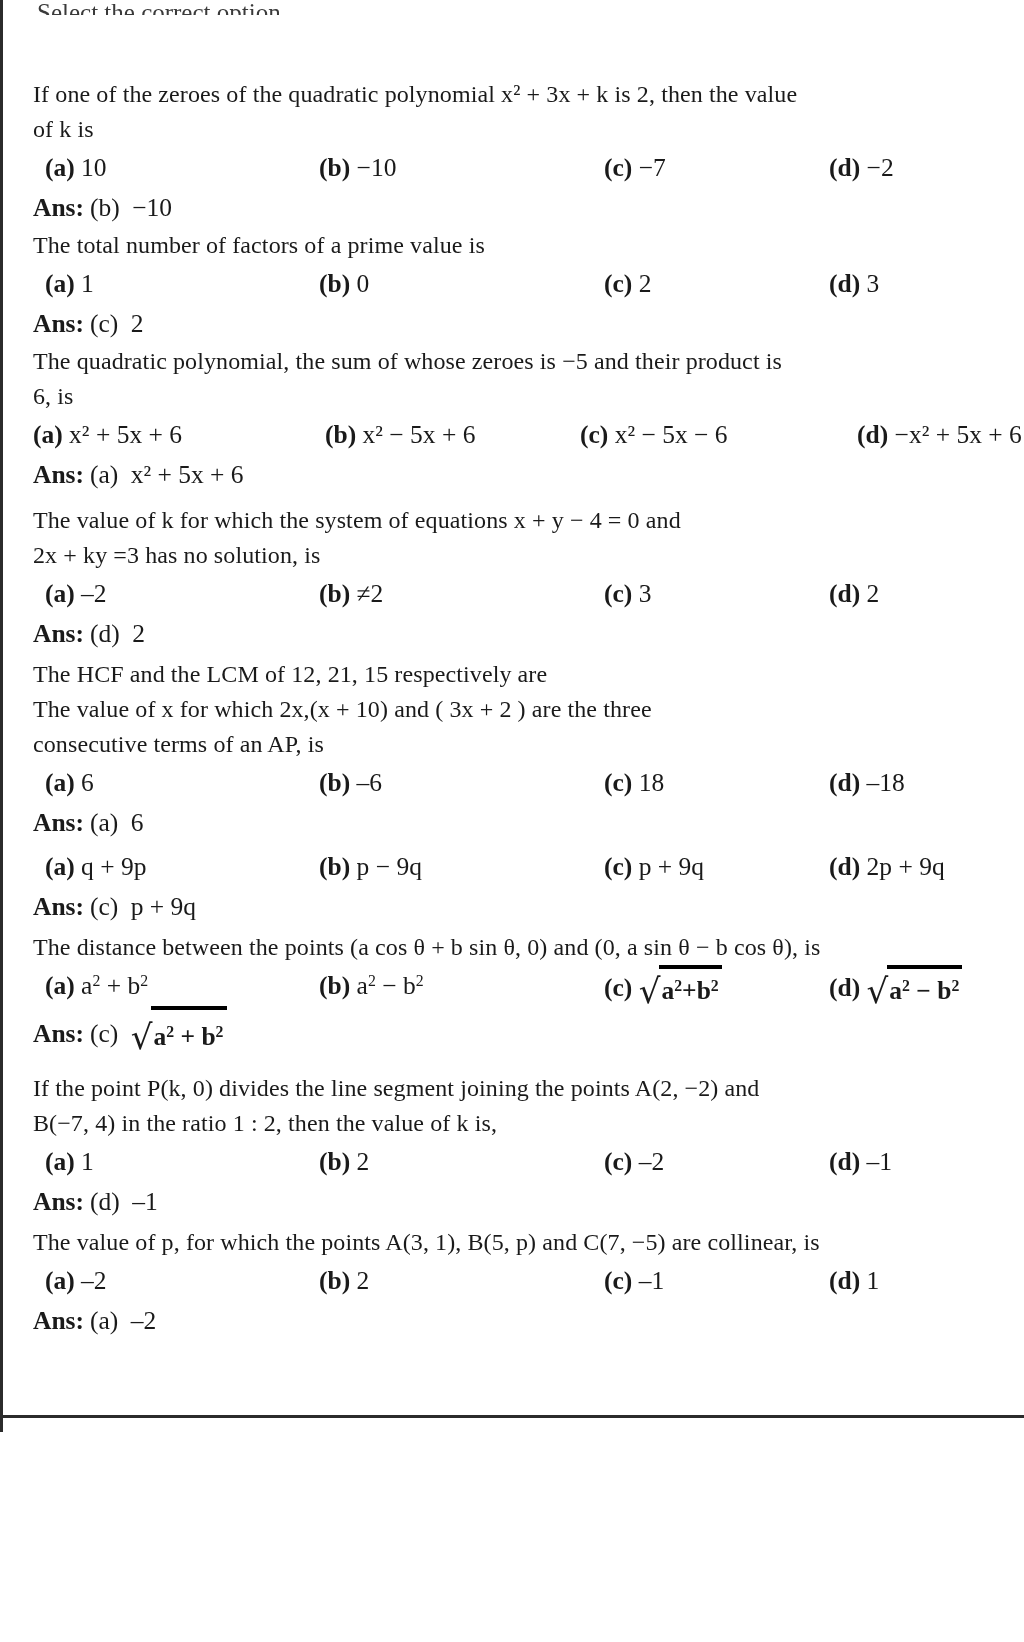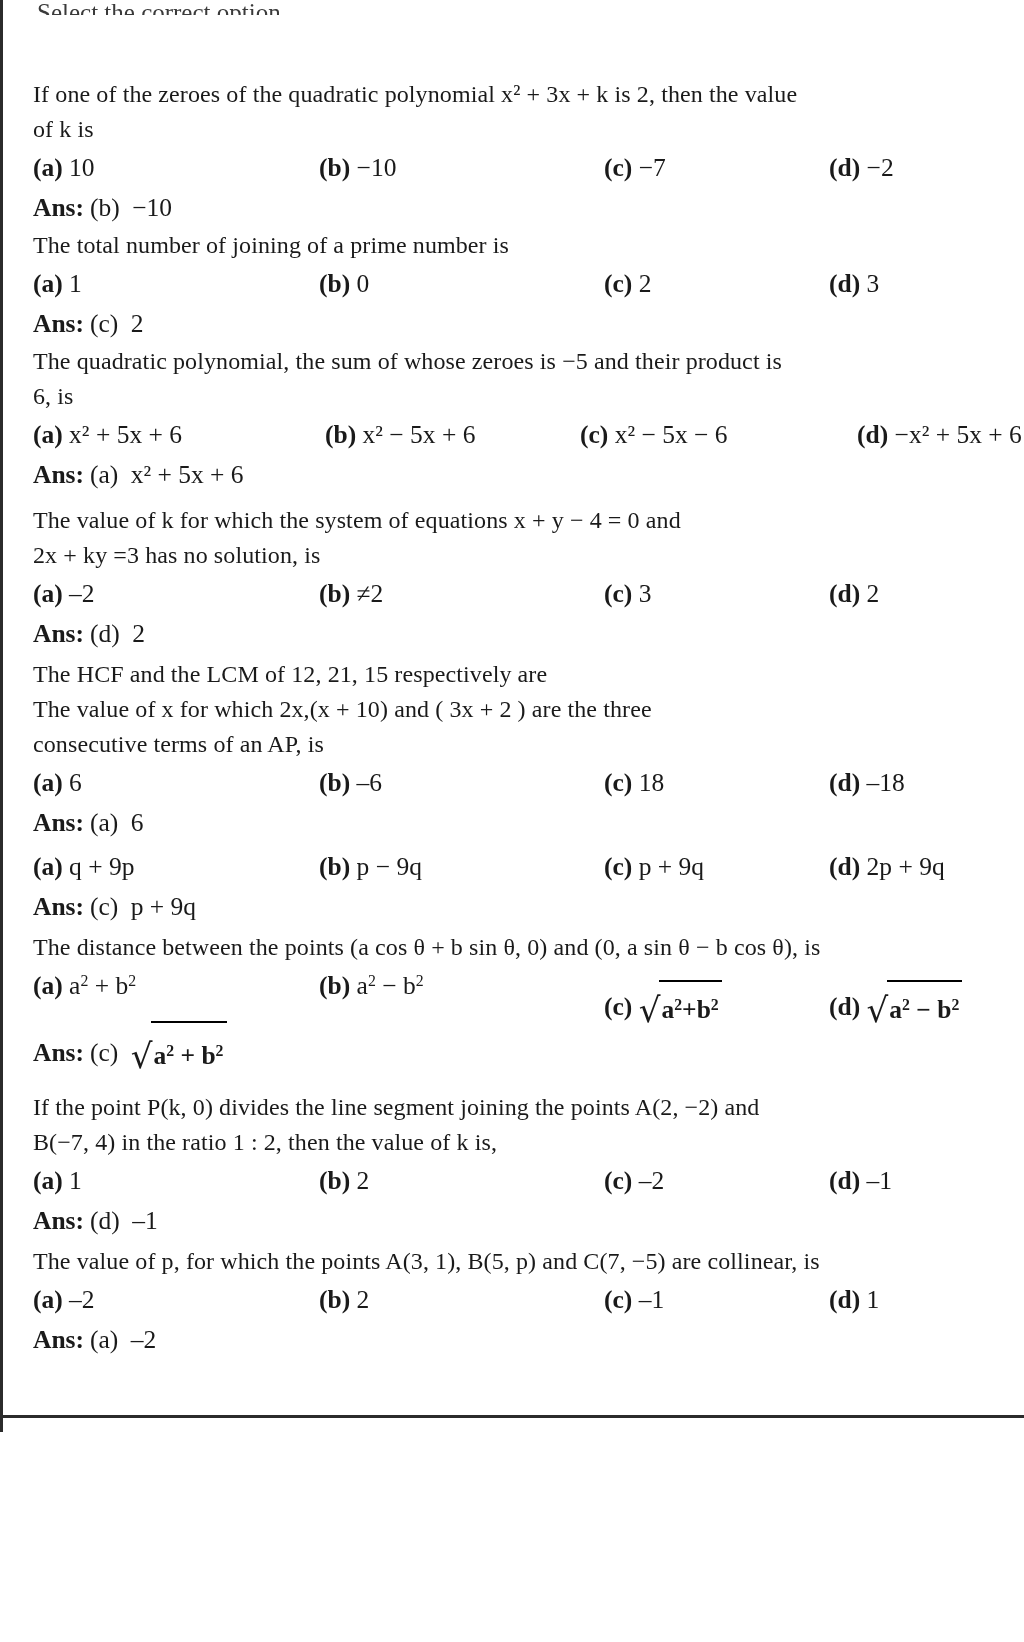--- a/index.html
+++ b/index.html
@@ -76,21 +76,21 @@
     top: 0;
   }
   .opt .lbl {
     font-weight: bold;
   }
   .opt .val {
     font-weight: normal;
   }
 
   
-  .c0 { left: 4px; text-align: right; }
+  .c0 { left: 16px; text-align: right; }
   .c1 { left: 290px; }
   .c2 { left: 575px; text-align: center; }
   .c3 { left: 800px; }
 
   
   .v0 { left: 4px; }
   .v1 { left: 296px; }
   .v2 { left: 551px; }
   .v3 { left: 828px; }
 
@@ -128,24 +128,23 @@
   .sqrt > .radical {
     display: inline-block;
     font-size: 1.34em;
     line-height: 1;
     vertical-align: -0.13em;
     margin-right: -1px;
     font-family: "DejaVu Serif", serif;
   }
   .sqrt > .radicand {
     display: inline-block;
-    border-top: 2px solid #000000;
-    padding: 7px 3px 0 2px;
+    border-top: 4px solid #000000;
+    padding: 1px 3px 0 2px;
     margin-left: 0px;
-    margin-top: 15px;
   }
   .bold-math { font-weight: bold; }
 </style>
 </head>
 <body>
 
 <div id="page">
 
   <div class="clipped-heading">Select the correct option.</div>
 
@@ -164,21 +163,21 @@
       <span class="opt c2"><span class="lbl">(c)</span> <span class="val">−7</span></span>
       <span class="opt c3"><span class="lbl">(d)</span> <span class="val">−2</span></span>
     </div>
     <div class="ans">
       <span class="ans-lbl">Ans:</span><span class="ans-val">(b)</span> <span class="ans-val">−10</span>
     </div>
   </div>
 
   <div class="block">
     <div class="qtext">
-      <span>The total number of joining of a prime number is</span>
+      <span>The total number of factors of a prime value is</span>
     </div>
     <div class="options">
       <span class="opt c0"><span class="lbl">(a)</span> <span class="val">1</span></span>
       <span class="opt c1"><span class="lbl">(b)</span> <span class="val">0</span></span>
       <span class="opt c2"><span class="lbl">(c)</span> <span class="val">2</span></span>
       <span class="opt c3"><span class="lbl">(d)</span> <span class="val">3</span></span>
     </div>
     <div class="ans">
       <span class="ans-lbl">Ans:</span><span class="ans-val">(c)</span> <span class="ans-val">2</span>
     </div>

